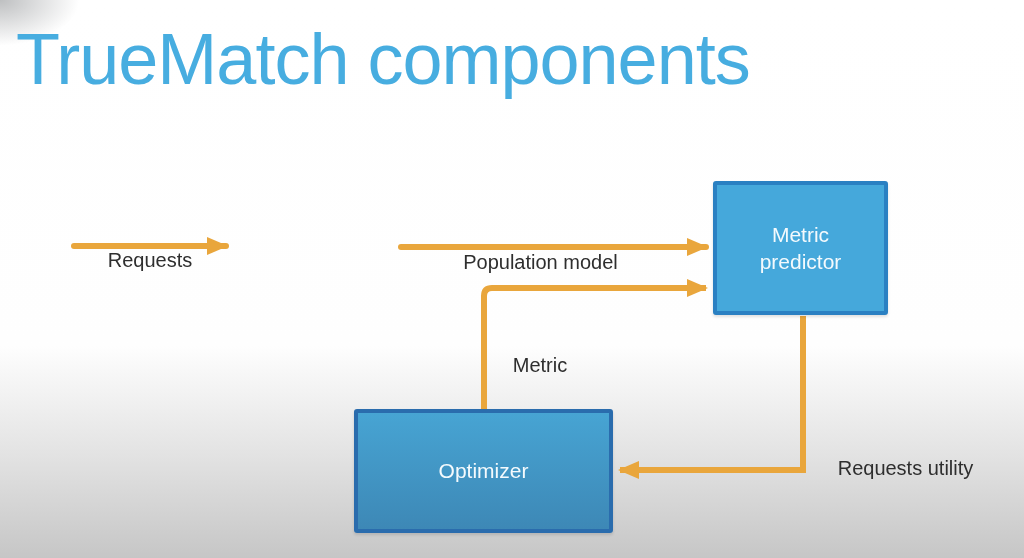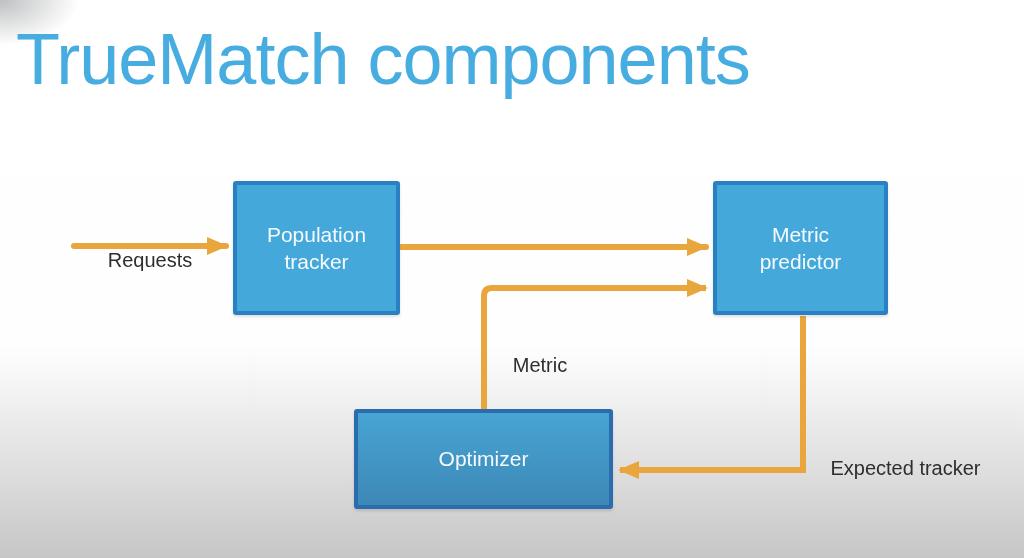--- a/index.html
+++ b/index.html
@@ -24,21 +24,21 @@
     position: absolute; box-sizing: border-box;
     border: 4px solid #2a80c2; border-radius: 3px;
     background: #45a8db;
     display: flex; align-items: center; justify-content: center;
     text-align: center; font-size: 21px; color: #f4fafd; line-height: 1.3;
     box-shadow: 0 2px 3px rgba(0,0,0,0.12);
   }
   .node-population-tracker { left: 233px; top: 181px; width: 167px; height: 134px; }
   .node-metric-predictor  { left: 713px; top: 181px; width: 175px; height: 134px; }
   .node-optimizer {
-    left: 354px; top: 409px; width: 259px; height: 100px;
+    left: 354px; top: 409px; width: 259px; height: 124px;
     background: linear-gradient(180deg, #47a4d3 0%, #3d88b6 100%);
     border-color: #2a6cad;
   }
   .node-population-tracker .node-label,
   .node-metric-predictor .node-label { max-width: 118px; }
   .edge-label {
     position: absolute; font-size: 20px; color: #2e2e2e; text-align: center; margin-top: 40px;
   }
   .lbl-requests         { left: 90px;  top: 209px; width: 120px; }
   .lbl-population-model { left: 438px; top: 211px; width: 205px; }
@@ -59,32 +59,30 @@
       <marker id="ah" markerUnits="userSpaceOnUse" markerWidth="24" markerHeight="20" refX="19" refY="9" orient="auto">
         <polygon points="0,0 21,9 0,18" fill="#e9a63c"></polygon>
       </marker>
     </defs>
     <path d="M 74 246 H 226" fill="none" stroke="#e9a63c" stroke-width="6" stroke-linecap="round" marker-end="url(#ah)"></path>
     <path d="M 401 247 H 706" fill="none" stroke="#e9a63c" stroke-width="6" stroke-linecap="round" marker-end="url(#ah)"></path>
     <path d="M 484 409 V 296 Q 484 288 492 288 H 706" fill="none" stroke="#e9a63c" stroke-width="6" stroke-linecap="butt" marker-end="url(#ah)"></path>
     <path d="M 803 316 V 470 H 620" fill="none" stroke="#e9a63c" stroke-width="6" stroke-linecap="butt" stroke-linejoin="miter" marker-end="url(#ah)"></path>
   </svg>
 
-  <div class="node node-population-tracker">
-    <span class="node-label">Population tracker</span>
-  </div>
 
   <div class="node node-metric-predictor">
     <span class="node-label">Metric predictor</span>
   </div>
 
   <div class="node node-optimizer">
     <span class="node-label">Optimizer</span>
   </div>
 
   <div class="edge-label lbl-requests">Requests</div>
 
+  <div class="edge-label lbl-population-model">Population model</div>
 
   <div class="edge-label lbl-rules">Metric</div>
 
-  <div class="edge-label lbl-expected-utility">Expected tracker</div>
+  <div class="edge-label lbl-expected-utility">Requests utility</div>
 
 </div>
 
 </body></html>

